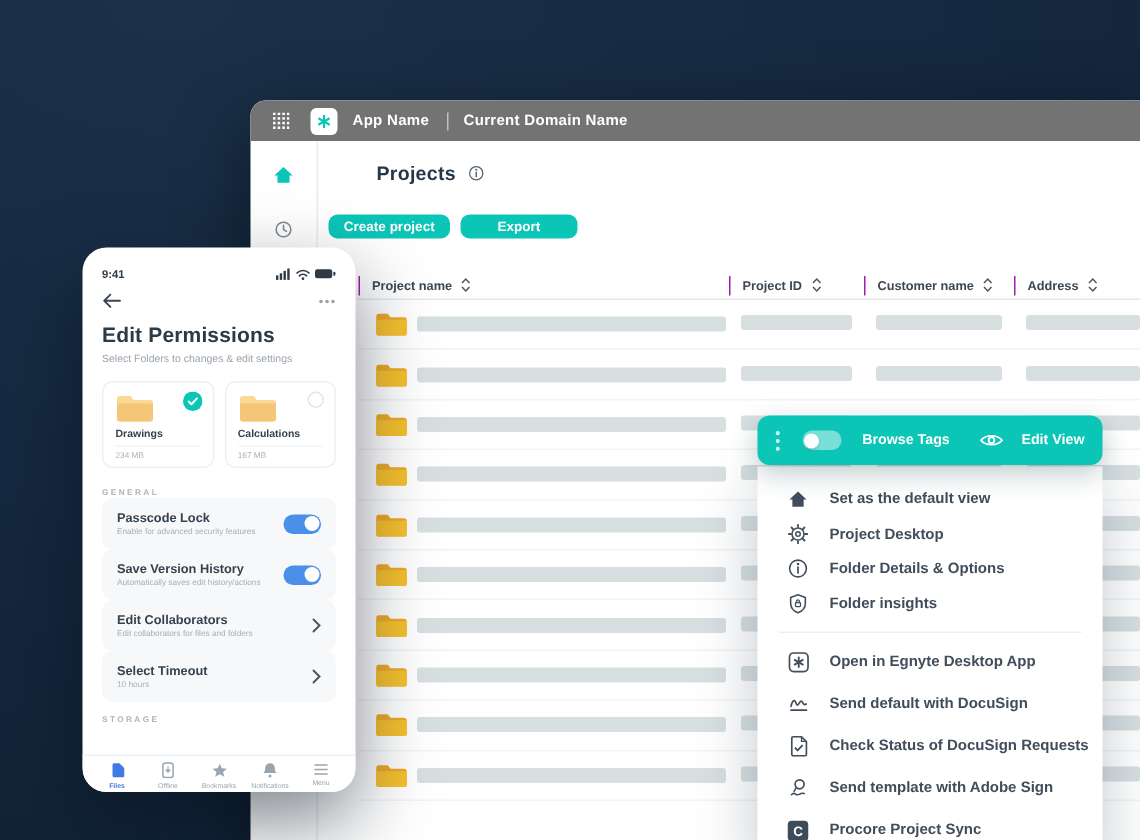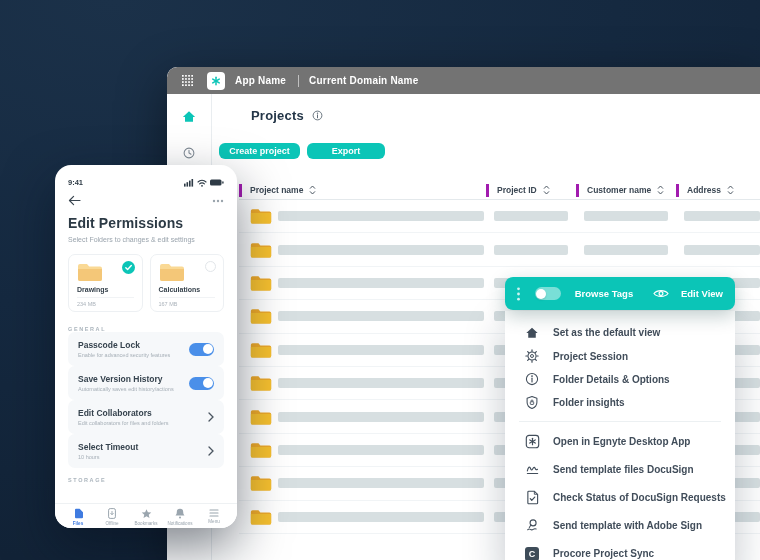--- a/index.html
+++ b/index.html
@@ -23,21 +23,21 @@
   .content { flex:1; padding:14px 0 0 7px; }
   .heading-row { display:flex; align-items:center; gap:8px;padding-left:32px; }
   .page-title { font-size:13px; font-weight:700; color:#243648; letter-spacing:.2px; }
   .btn-row { display:flex; gap:7px; margin-top:20px; }
   .teal-btn { background:#0bc5b7; border:none; color:#fff; font-family:inherit; font-size:9px; font-weight:700;
     height:16px; border-radius:6px; display:flex; align-items:center; justify-content:center; cursor:pointer; }
   .btn-create { width:81px; } .btn-export { width:78px; }
 
   .table { margin-top:22px; margin-left:20px; }
   .t-head { display:flex; height:19px; align-items:center; border-bottom:1px solid #e4e9ec; }
-  .t-cell { display:flex; align-items:center; gap:6px; padding-left:8px; border-left:3px solid #a21caf; height:13px; }
+  .t-cell { display:flex; align-items:center; gap:6px; padding-left:8px; border-left:1px solid #a21caf; height:13px; }
   .c1 { width:247px; } .c2 { width:90px; } .c3 { width:100px; } .c4 { flex:1; }
   .t-head .t-label { font-size:8.5px; font-weight:700; color:#3c4854; }
   .t-row { display:flex; align-items:center; height:33.4px; border-bottom:1px solid #f1f4f6; }
   .r1 { width:247px; display:flex; align-items:center; padding-left:11px; gap:6px; }
   .r2 { width:90px; } .r3 { width:100px; } .r4 { flex:1; }
   .bar { height:10px; background:#d7dfe1; border-radius:2px; }
   .bar-name { width:206px; } .bar-id { width:74px; margin-left:8px; }
   .bar-cust { width:84px; margin-left:8px; } .bar-addr { width:76px; margin-left:8px; }
 
   
@@ -557,21 +557,21 @@
                 <line x1="8" y1="13.4" x2="8" y2="15"></line>
                 <line x1="1" y1="8" x2="2.6" y2="8"></line>
                 <line x1="13.4" y1="8" x2="15" y2="8"></line>
                 <line x1="3.05" y1="3.05" x2="4.2" y2="4.2"></line>
                 <line x1="11.8" y1="11.8" x2="12.95" y2="12.95"></line>
                 <line x1="12.95" y1="3.05" x2="11.8" y2="4.2"></line>
                 <line x1="4.2" y1="11.8" x2="3.05" y2="12.95"></line>
               </g>
             </svg>
         </span>
-        <span class="m-label">Project Session</span>
+        <span class="m-label">Project Desktop</span>
       </div>
       <div class="m-item">
         <span class="m-icon">
           <svg width="14" height="14" viewBox="0 0 16 16">
               <circle cx="8" cy="8" r="6.4" fill="none" stroke="#414d5a" stroke-width="1.2"></circle>
               <line x1="8" y1="7" x2="8" y2="11.4" stroke="#414d5a" stroke-width="1.3" stroke-linecap="round"></line>
               <circle cx="8" cy="4.6" r="1" fill="#414d5a"></circle>
             </svg>
         </span>
         <span class="m-label">Folder Details &amp; Options</span>
@@ -602,21 +602,21 @@
         </span>
         <span class="m-label">Open in Egnyte Desktop App</span>
       </div>
       <div class="m-item tall">
         <span class="m-icon">
           <svg width="15" height="15" viewBox="0 0 16 16">
               <path d="M2.5 9.5 C3.4 5.2 5 4.4 5.8 6.6 C6.6 8.9 7.2 9.3 8.3 7.2 C9.3 5.4 10.2 5.3 10.9 7 C11.4 8.2 12.3 8.6 13.3 7.8" fill="none" stroke="#414d5a" stroke-width="1.2" stroke-linecap="round"></path>
               <line x1="2.5" y1="12.2" x2="13.5" y2="12.2" stroke="#414d5a" stroke-width="1.2" stroke-linecap="round"></line>
             </svg>
         </span>
-        <span class="m-label">Send template files DocuSign</span>
+        <span class="m-label">Send default with DocuSign</span>
       </div>
       <div class="m-item tall">
         <span class="m-icon">
           <svg width="13" height="15" viewBox="0 0 14 16">
               <path d="M2 2.2 a1 1 0 0 1 1-1 h6 l3.5 3.5 V13.8 a1 1 0 0 1 -1 1 H3 a1 1 0 0 1 -1-1 Z" fill="none" stroke="#414d5a" stroke-width="1.2"></path>
               <path d="M9 1.4 v3.1 h3.2" fill="none" stroke="#414d5a" stroke-width="1"></path>
               <path d="M4.6 9.3 L6.2 11 L9.4 7.5" fill="none" stroke="#414d5a" stroke-width="1.3" stroke-linecap="round" stroke-linejoin="round"></path>
             </svg>
         </span>
         <span class="m-label">Check Status of DocuSign Requests</span>

